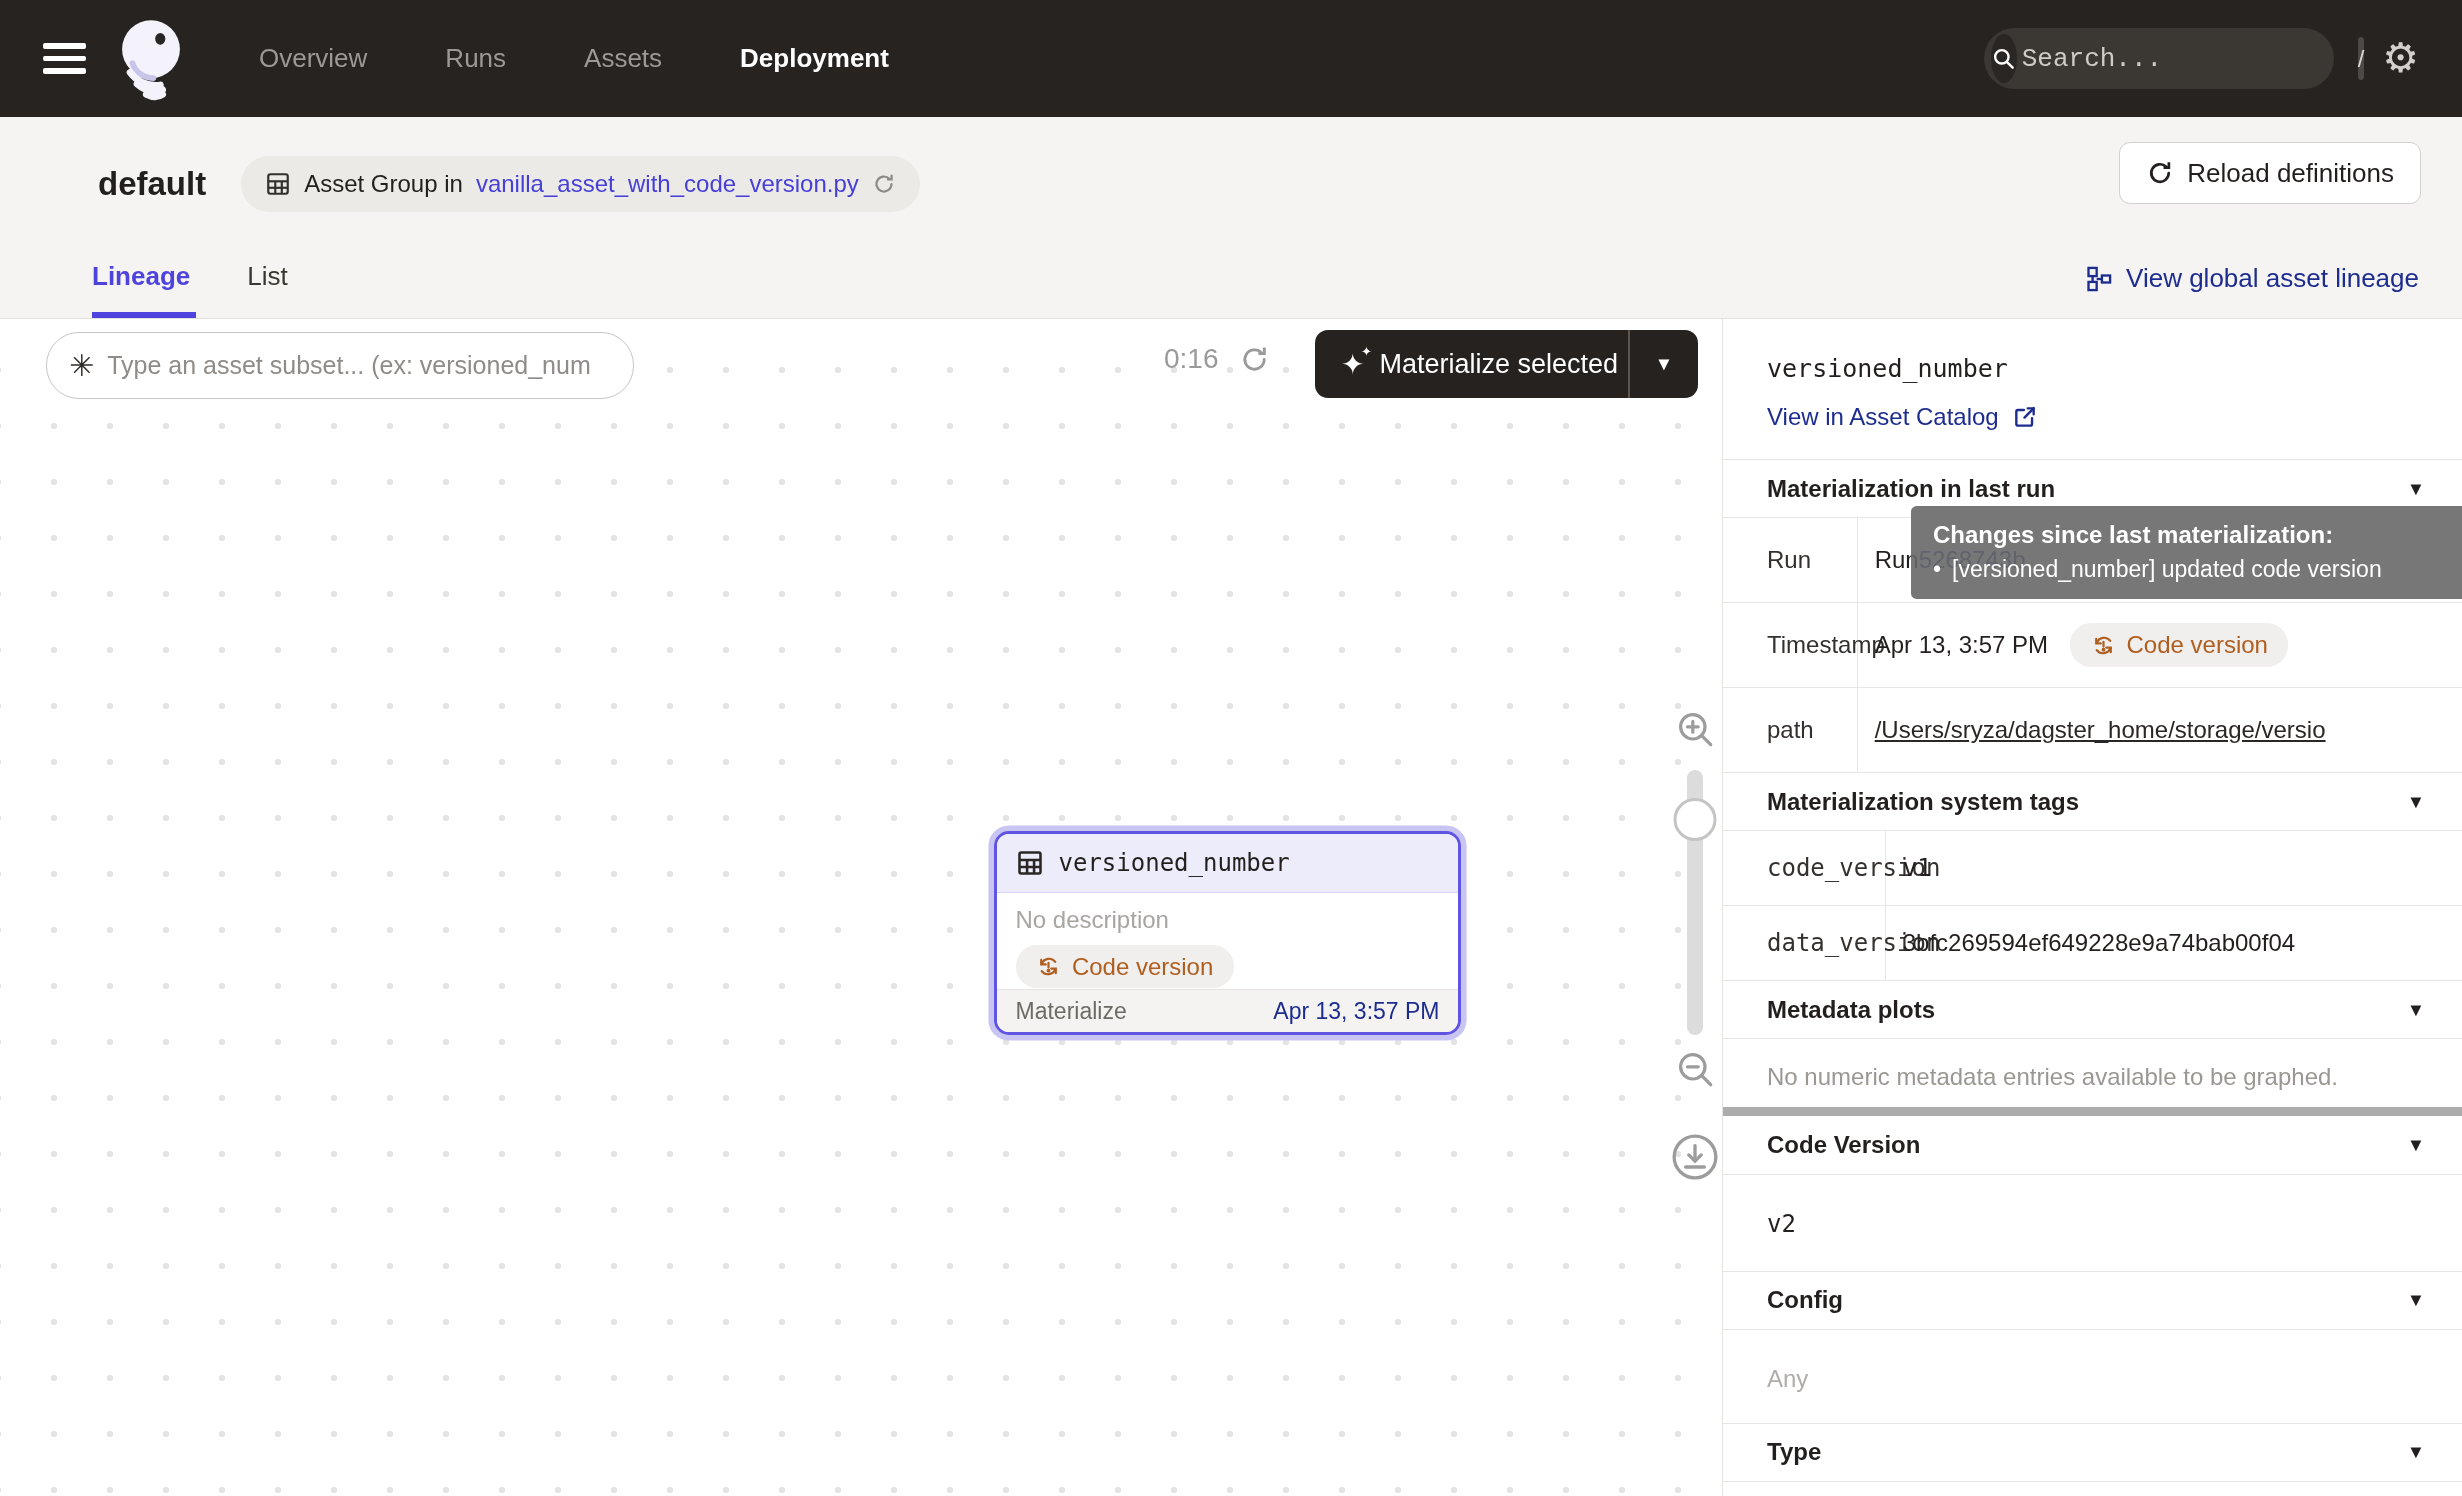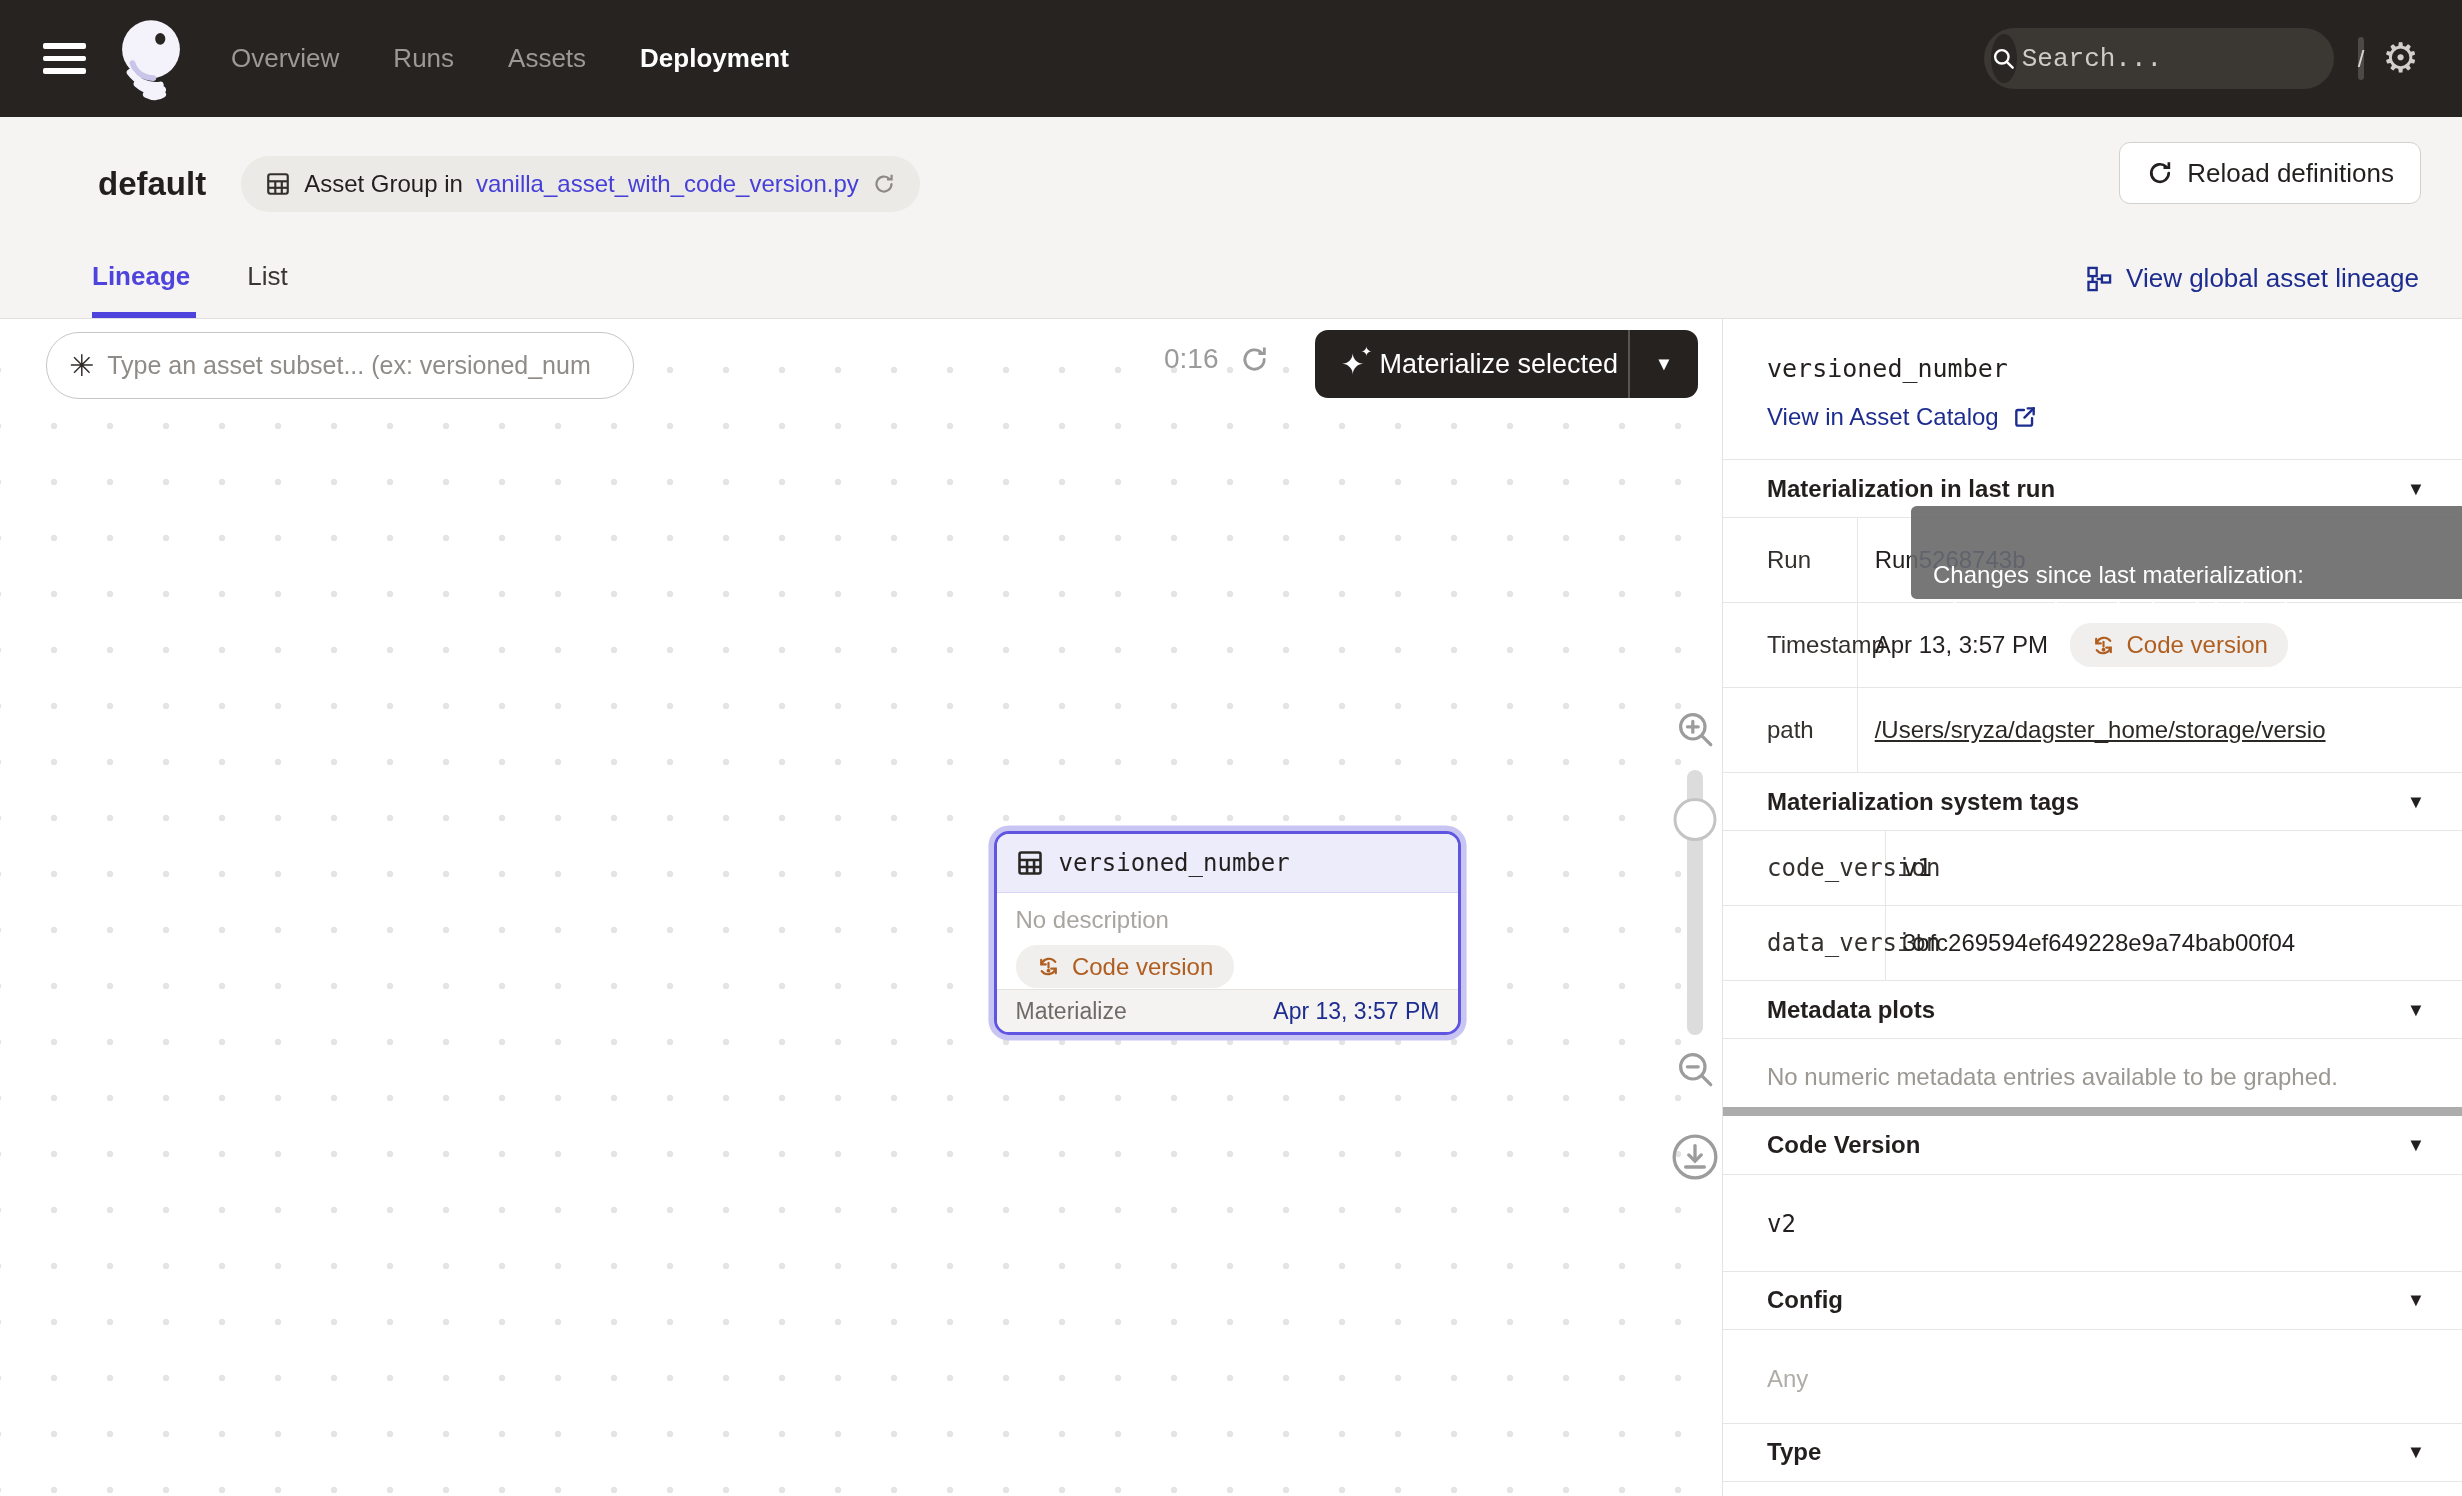--- a/index.html
+++ b/index.html
@@ -5,21 +5,21 @@
   * { box-sizing: border-box; margin: 0; padding: 0; }
   html,body { width:2462px; height:1497px; overflow:hidden; }
   body { font-family: "Liberation Sans", "DejaVu Sans", sans-serif; color:#231F1E; background:#fff; position:relative; }
   .mono { font-family: "DejaVu Sans Mono", "Liberation Mono", monospace; }
 
   
   .topnav { height:117px; background:#272320; display:flex; align-items:center; padding:0 43px; }
   .hamburger { width:43px; height:31px; display:flex; flex-direction:column; justify-content:space-between; cursor:pointer; margin-right:28px; }
   .hamburger span { height:5.6px; background:#fff; border-radius:1.9px; }
   .logo { width:74px; height:85px; margin-right:43px; }
-  .nav-items { display:flex; gap:54px; align-items:center; }
+  .nav-items { display:flex; gap:78px; align-items:center;margin-left:28px; }
   .nav-item { font-size:26px; color:#9C9893; cursor:pointer; }
   .nav-item.active { color:#fff; font-weight:700; }
   .nav-spacer { flex:1; }
   .search-pill { width:350px; height:61px; background:#3B3733; border-radius:30.5px; display:flex; align-items:center; padding:0 13px 0 6.5px; }
   .search-circle { width:49px; height:49px; border-radius:50%; background:#2A2623; display:flex; align-items:center; justify-content:center; }
   .search-pill input { flex:1; background:transparent; border:none; outline:none; color:#14b8a6; font-size:26px; margin-left:5px; font-family:Liberation Mono, monospace; }
   .search-pill input::placeholder { color:#CFCCC8; opacity:1; }
   .slash-badge { width:46px; height:43px; background:#4D4945; border-radius:7.4px; color:#D8D6D2; font-size:24px; display:flex; align-items:center; justify-content:center; }
   .gear { font-size:41px; color:#D2D0CC; margin-left:48px; cursor:pointer; line-height:1; }
 
@@ -92,21 +92,21 @@
   .path-link { text-decoration:underline; color:#2B2724; cursor:pointer; }
   .plots-empty { border-top:0.9px solid #E8E6E3; padding:24px 44px 16px; color:#9B9792; }
   .splitter { height:8.3px; background:#ACACAC; cursor:row-resize; }
   .sec-body { padding:35px 44px; border-top:none; }
   .sec-body.bordered { border-top:0.9px solid #E8E6E3; }
   .any-val { color:#B0ADA9; }
   .bottom-border { border-top:0.9px solid #E8E6E3; }
 
   
   .tooltip { position:absolute; left:1911px; top:506px; width:551px; height:93px; background:rgba(104,104,104,0.90); color:#fff; border-radius:5.6px 0 0 5.6px; padding:15px 22px; z-index:10; }
-  .tooltip .tt-title { font-weight:400; font-size:24px;margin-top:40px; }
+  .tooltip .tt-title { font-weight:700; font-size:24px; }
   .tooltip .tt-item { font-size:23px; margin-top:7.4px; display:flex; gap:11px; }
 
   svg { display:block; }
 </style>
 </head>
 <body>
 
 <div class="topnav">
   <div class="hamburger">
       <span></span>

